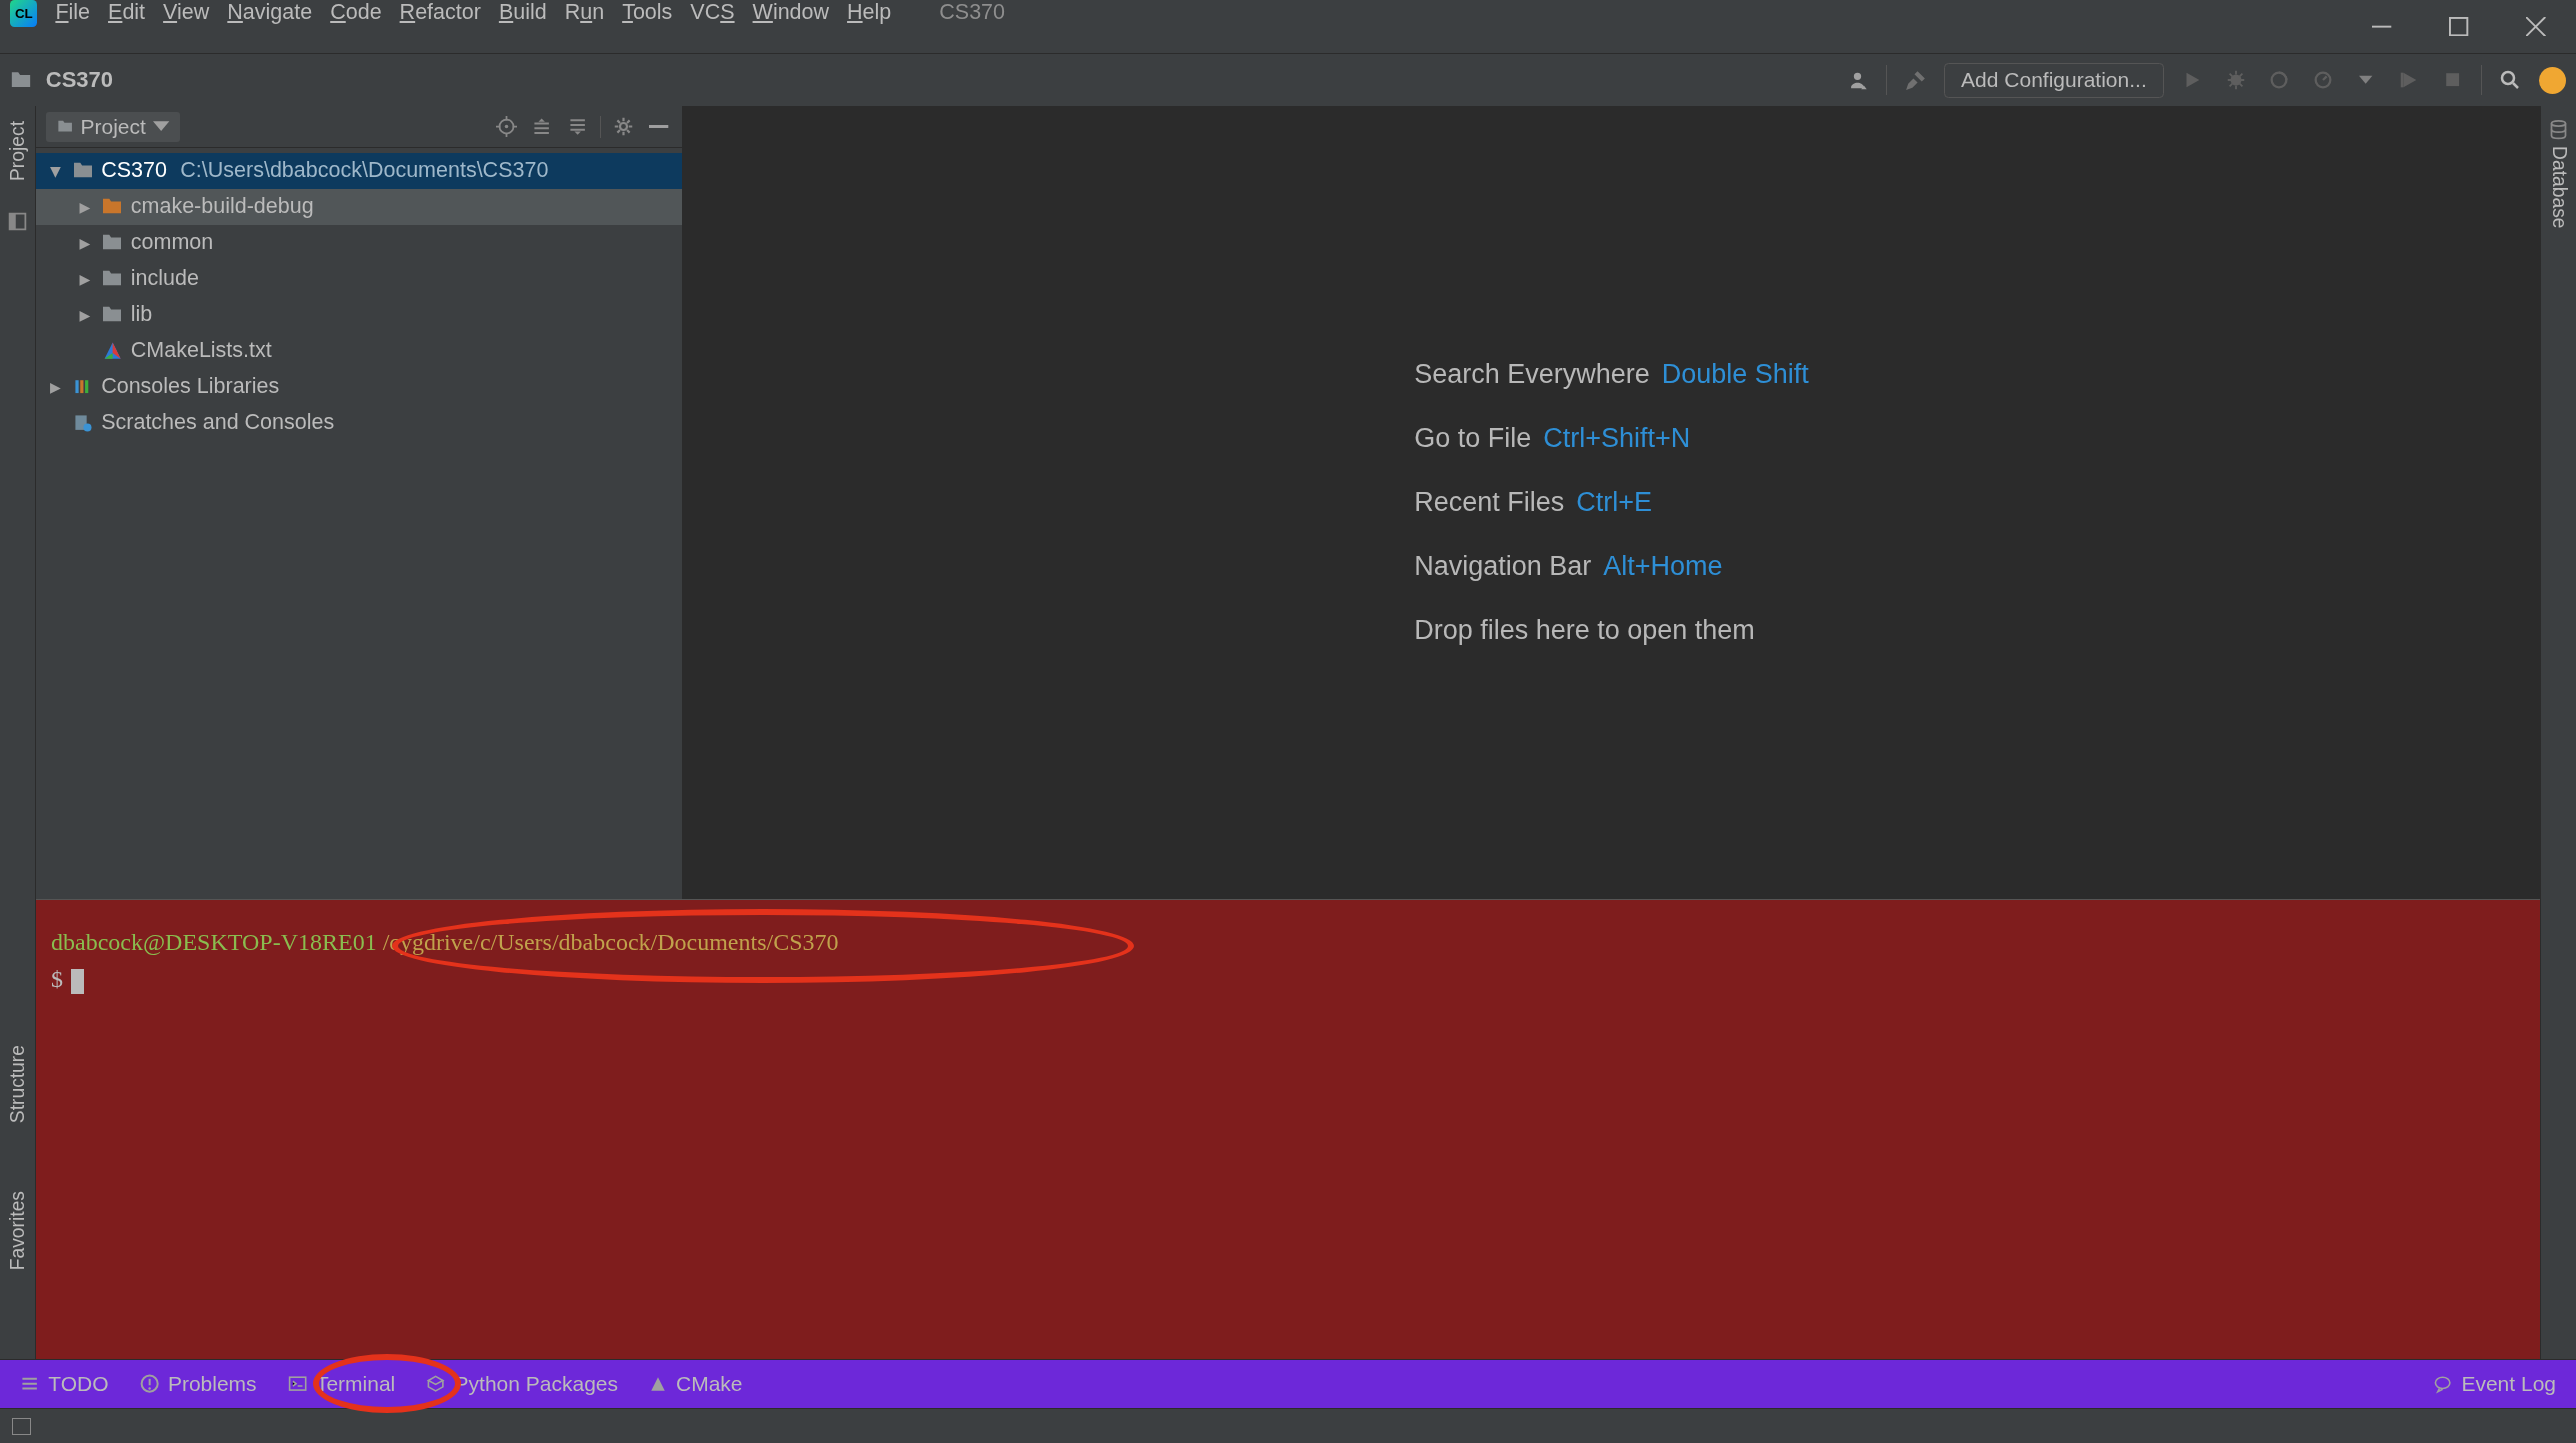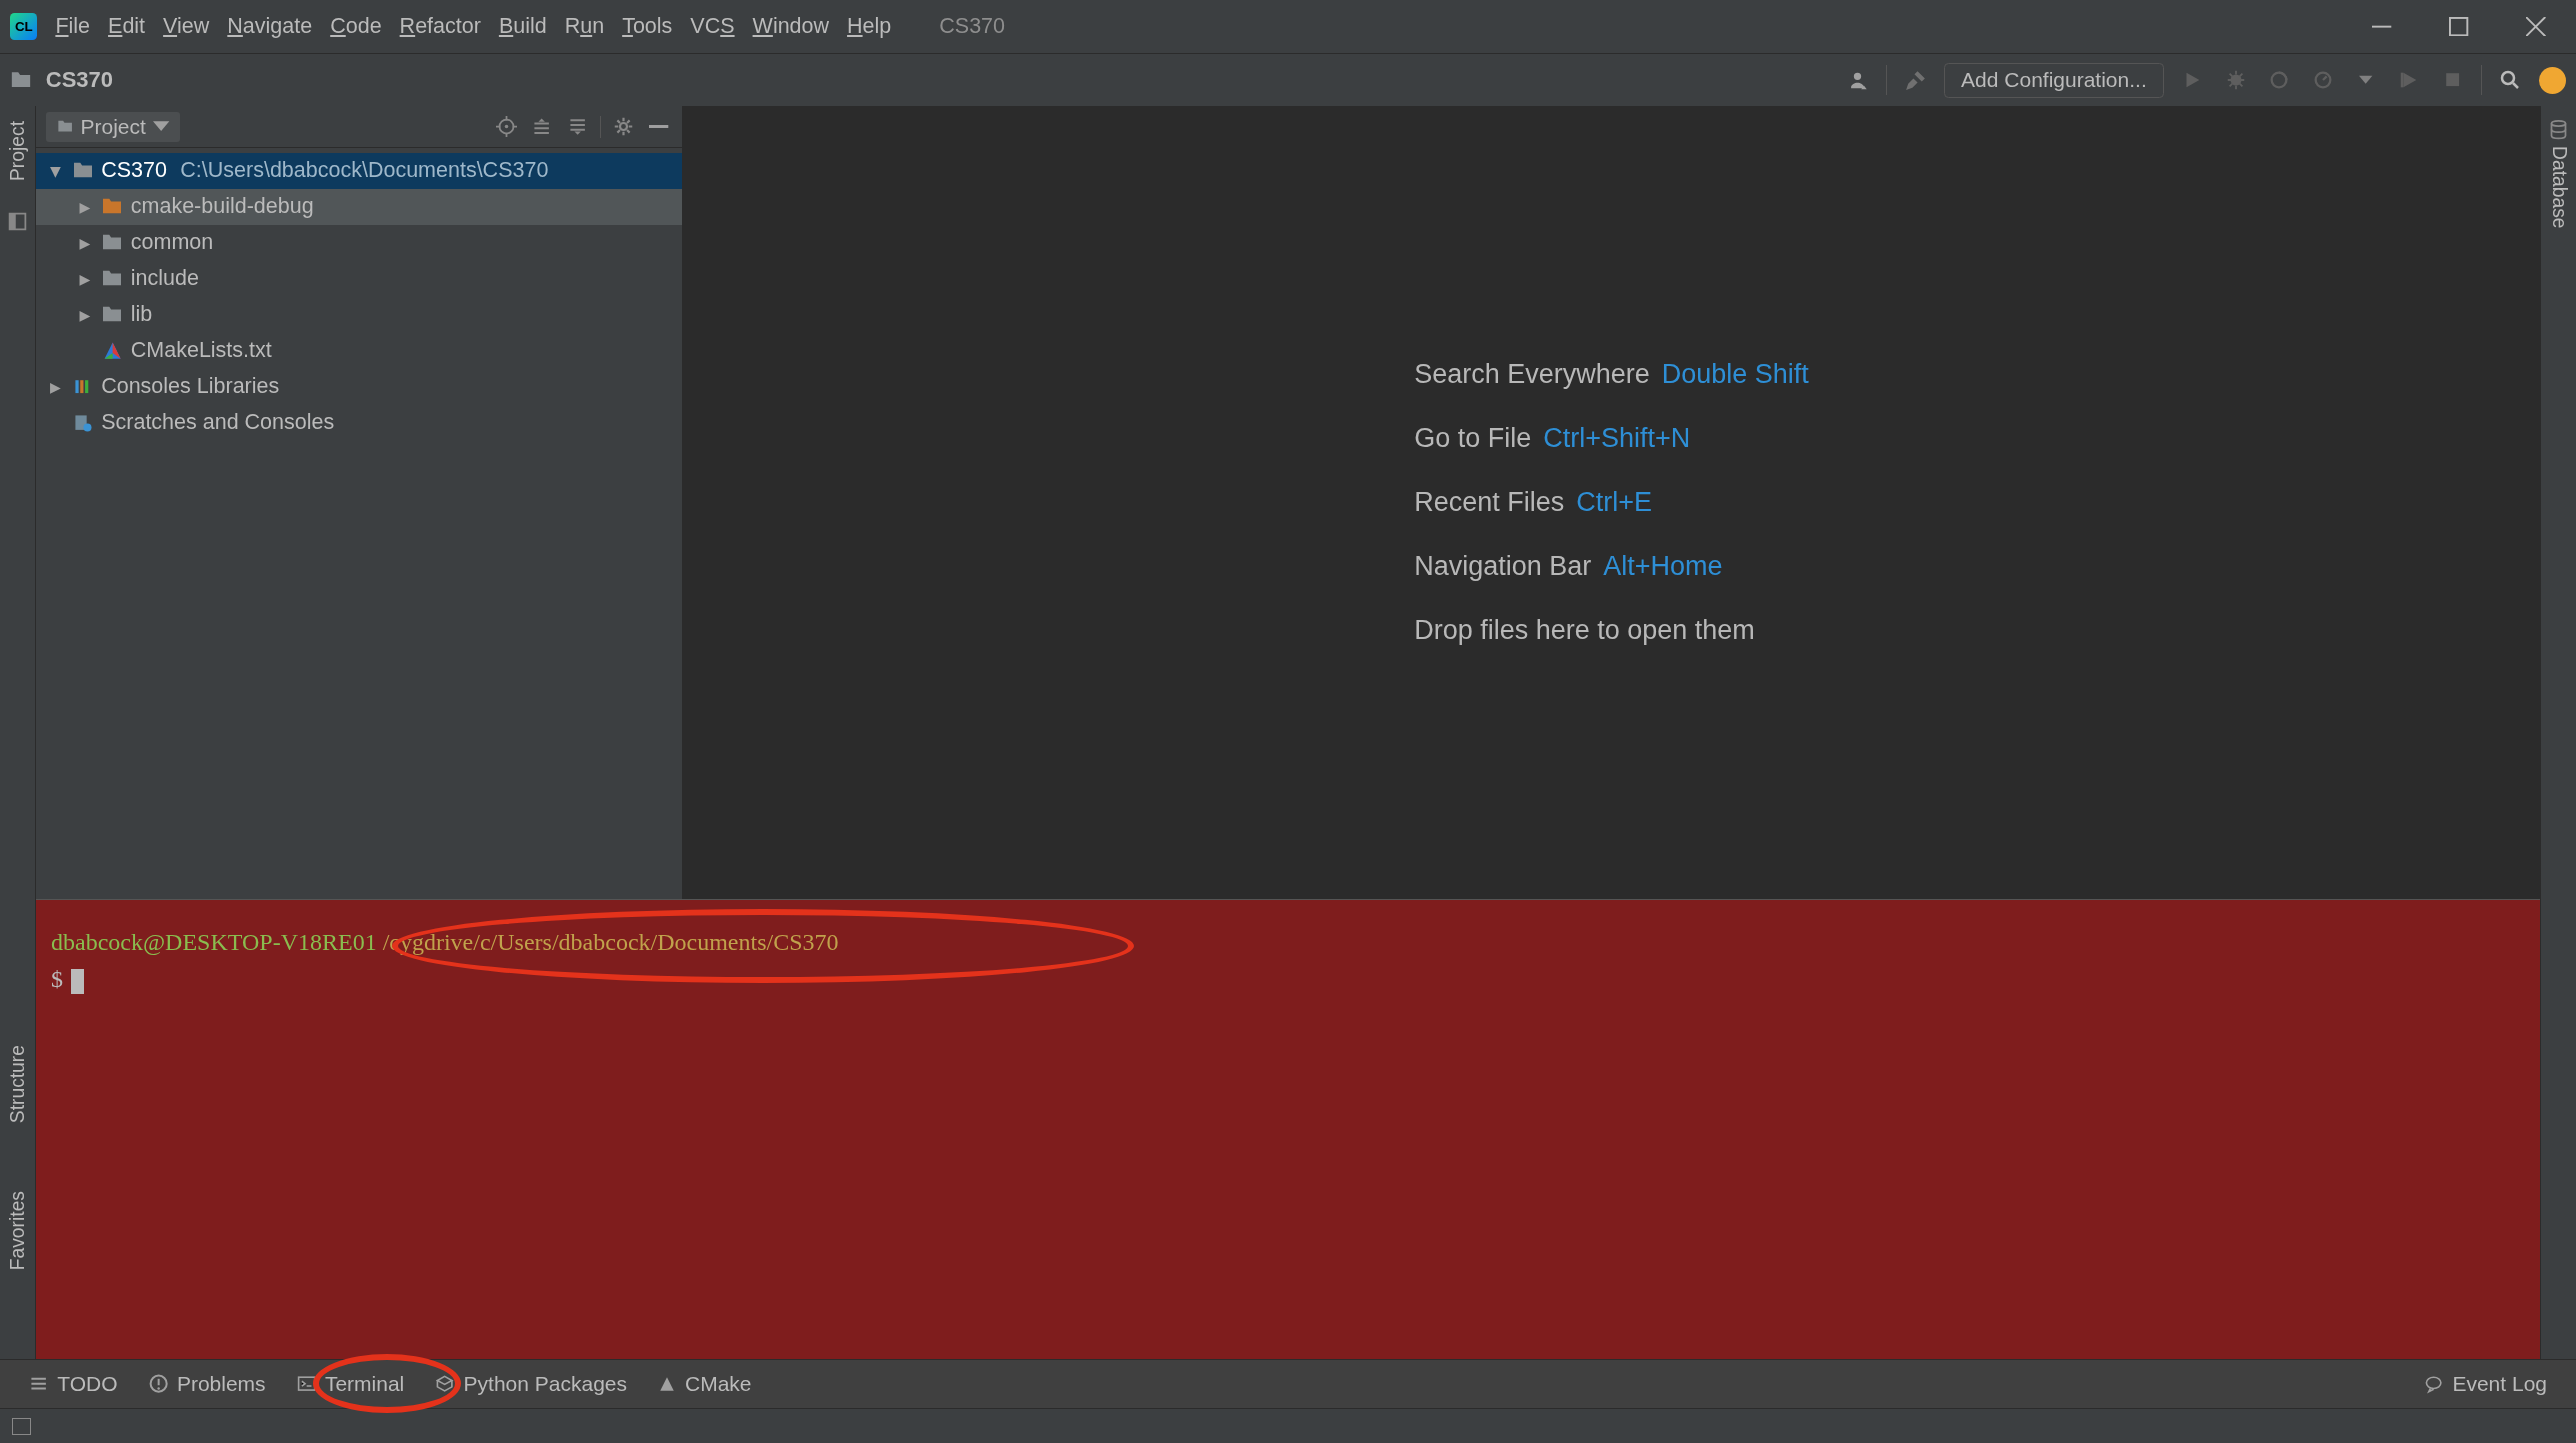--- a/index.html
+++ b/index.html
@@ -1,20 +1,20 @@
 <!DOCTYPE html>
 <html><head>
 <meta charset="utf-8">
 <style>
   * { margin:0; padding:0; box-sizing:border-box; }
   html,body { width:2576px; height:1444px; background:#2b2b2b; font-family:"Segoe UI",Arial,sans-serif; color:#bbbbbb; font-size:21px; overflow:hidden; }
   .root { display:flex; flex-direction:column; width:100%; height:100%; }
 
   
-  .menubar { height:53px; background:#3c3f41; display:flex; align-items:center; padding:0 10.4px; gap:18px; color:#bbbbbb; font-size:21.5px; }
+  .menubar { height:53px; background:#3c3f41; display:flex; align-items:flex-start; padding:0 10.4px; gap:18px; color:#bbbbbb; font-size:21.5px; }
   .menubar .logo { width:27px; height:27px; border-radius:4.5px; background:linear-gradient(135deg,#21d789,#087cfa); display:flex; align-items:center; justify-content:center; font-weight:bold; color:#000; font-size:13.4px; }
   .menubar .menu-item { cursor:default; }
   .menubar .menu-item .ul { text-decoration:underline; }
   .menubar .proj-name { margin-left:30px; color:#8e8e8e; }
   .menubar .spacer { flex:1; }
   .winbtn { width:59px; height:53px; display:flex; align-items:center; justify-content:center; color:#bbbbbb; }
   .winbtn svg { width:19.3px; height:19.3px; }
 
   
   .toolbar { height:53px; background:#3c3f41; border-top:0.7px solid #2b2b2b; display:flex; align-items:center; padding:0 10.4px; gap:13.4px; }
@@ -86,21 +86,21 @@
   .termbody .prompt { color:#bbbbbb; }
   .termbody .cursor { display:inline-block; width:13.4px; height:25px; background:#bbbbbb; vertical-align:middle; margin-left:1.5px; }
 
   .oval { position:absolute; border:6px solid #e4321b; border-radius:50%; pointer-events:none; }
 
   
   .leftlower { position:absolute; left:0; bottom:89px; width:36px; display:flex; flex-direction:column; align-items:center; gap:67px; }
   .leftlower .vtext { writing-mode:vertical-rl; transform:rotate(180deg); font-size:19.3px; color:#bbbbbb; }
 
   
-  .bottombar { height:49px; background:#404040; border-top:0.7px solid #2b2b2b; display:flex; align-items:center; padding:0 29px; gap:31px; font-size:21px; position:relative; }
+  .bottombar { height:49px; background:#6d28d9; border-top:0.7px solid #2b2b2b; display:flex; align-items:center; padding:0 20px; gap:31px; font-size:21px; position:relative; }
   .bottombar .bitem { display:flex; align-items:center; gap:9px; color:#bbbbbb; }
   .bottombar .spacer { flex:1; }
   .bottombar .oval2 { position:absolute; border:6px solid #e4321b; border-radius:50%; pointer-events:none; }
 
   
   .statusbar { height:36px; background:#3c3f41; border-top:0.7px solid #2b2b2b; display:flex; align-items:center; padding:0 12px; }
   .statusbar .sqicon { width:19.3px; height:16.3px; border:1.5px solid #888; }
 
   svg { display:block; }
 </style>

